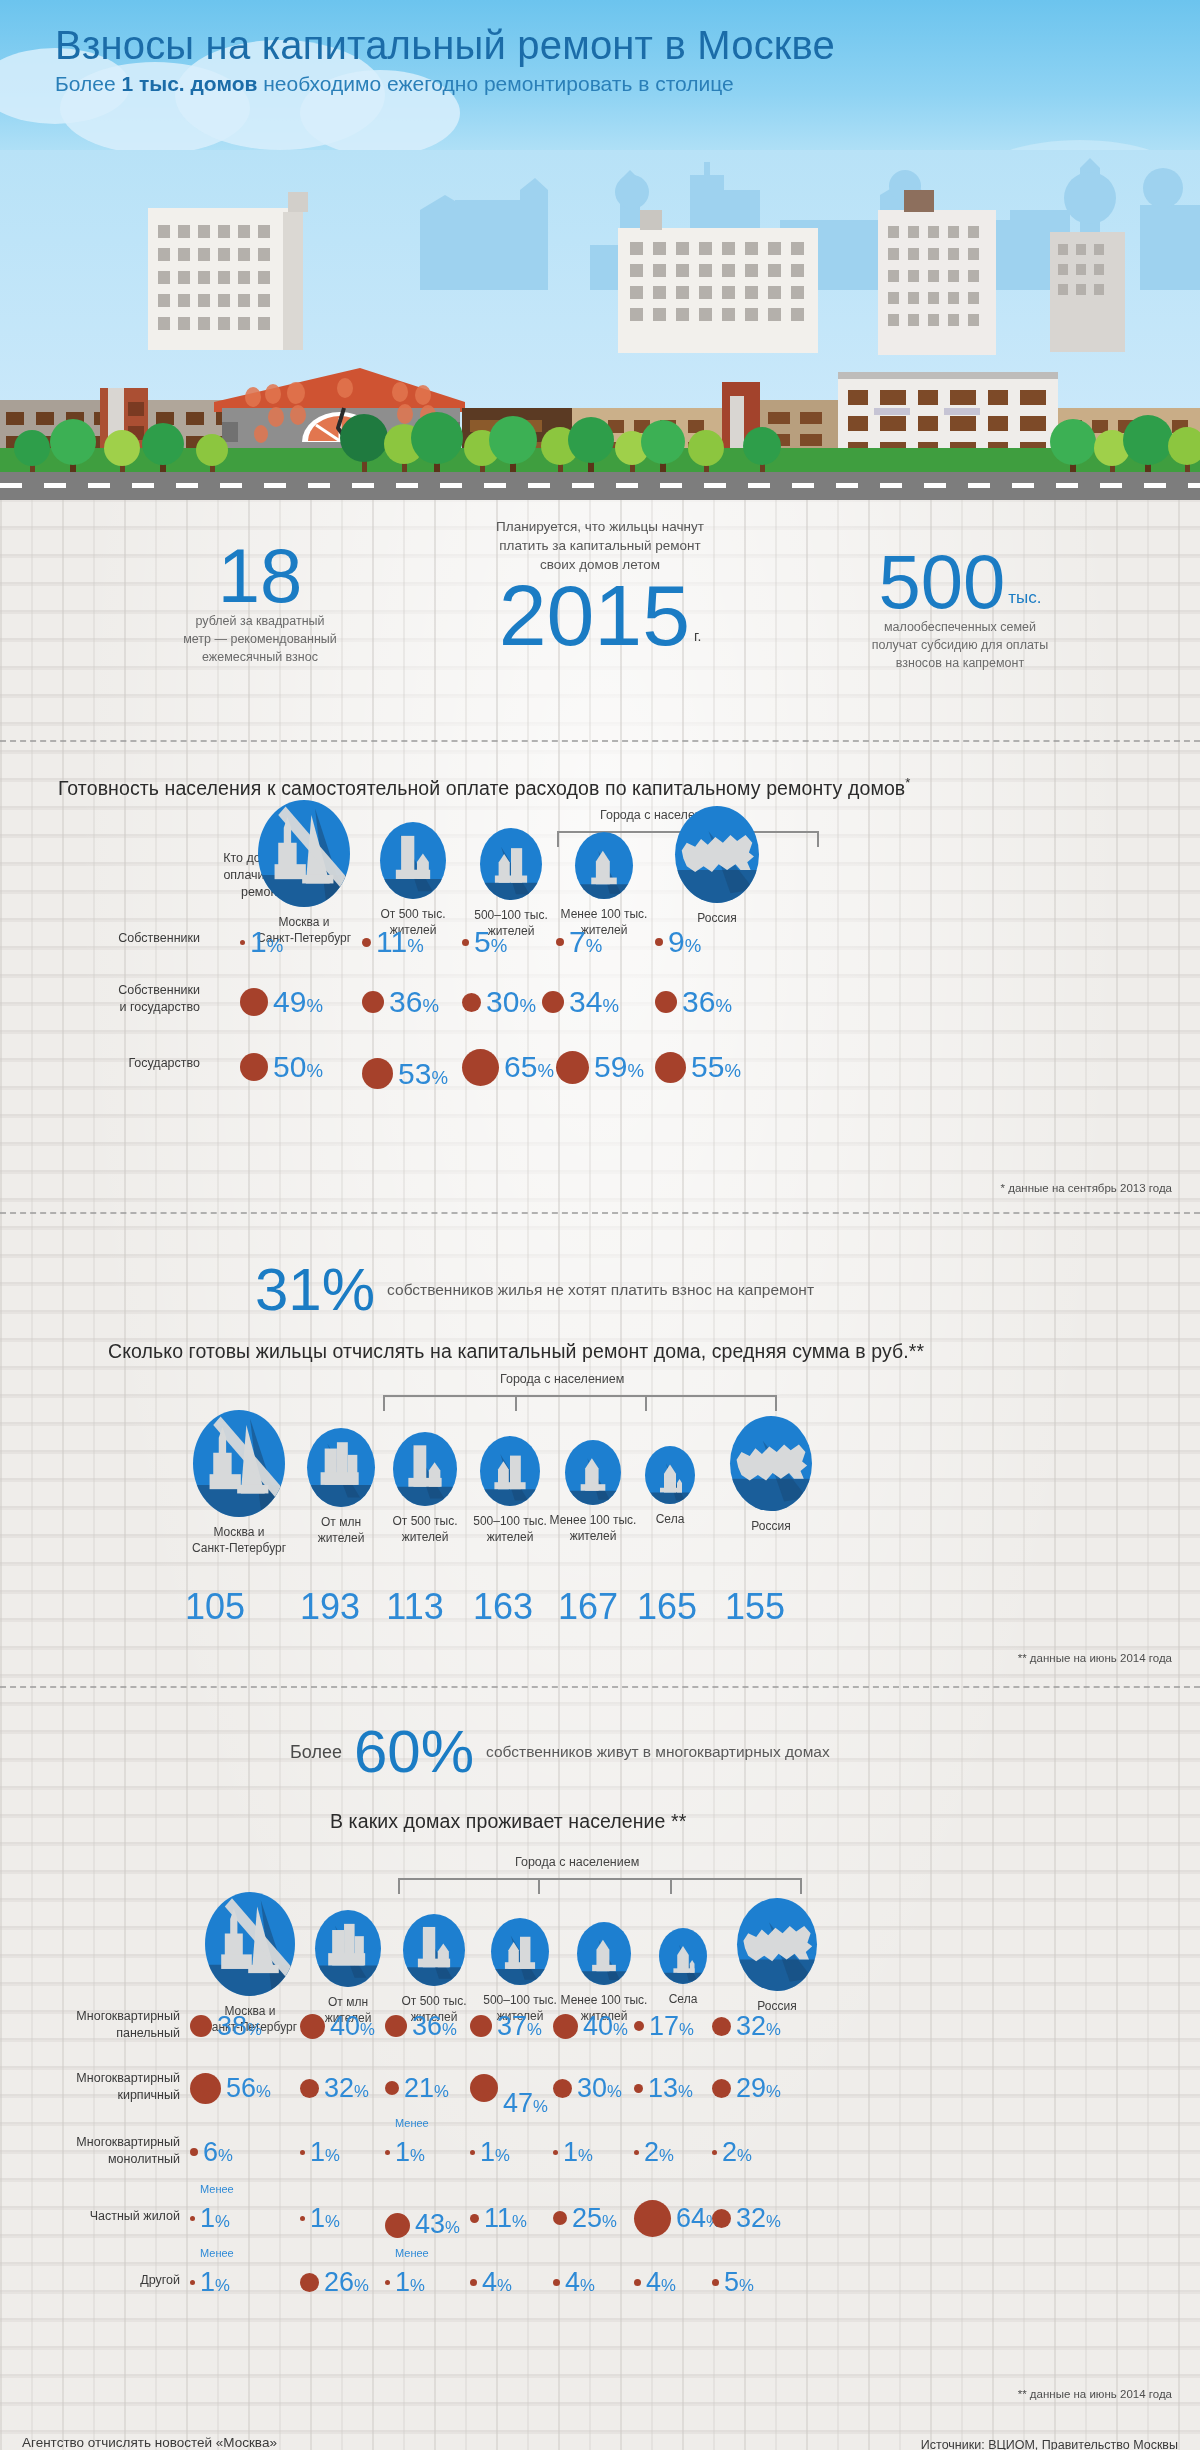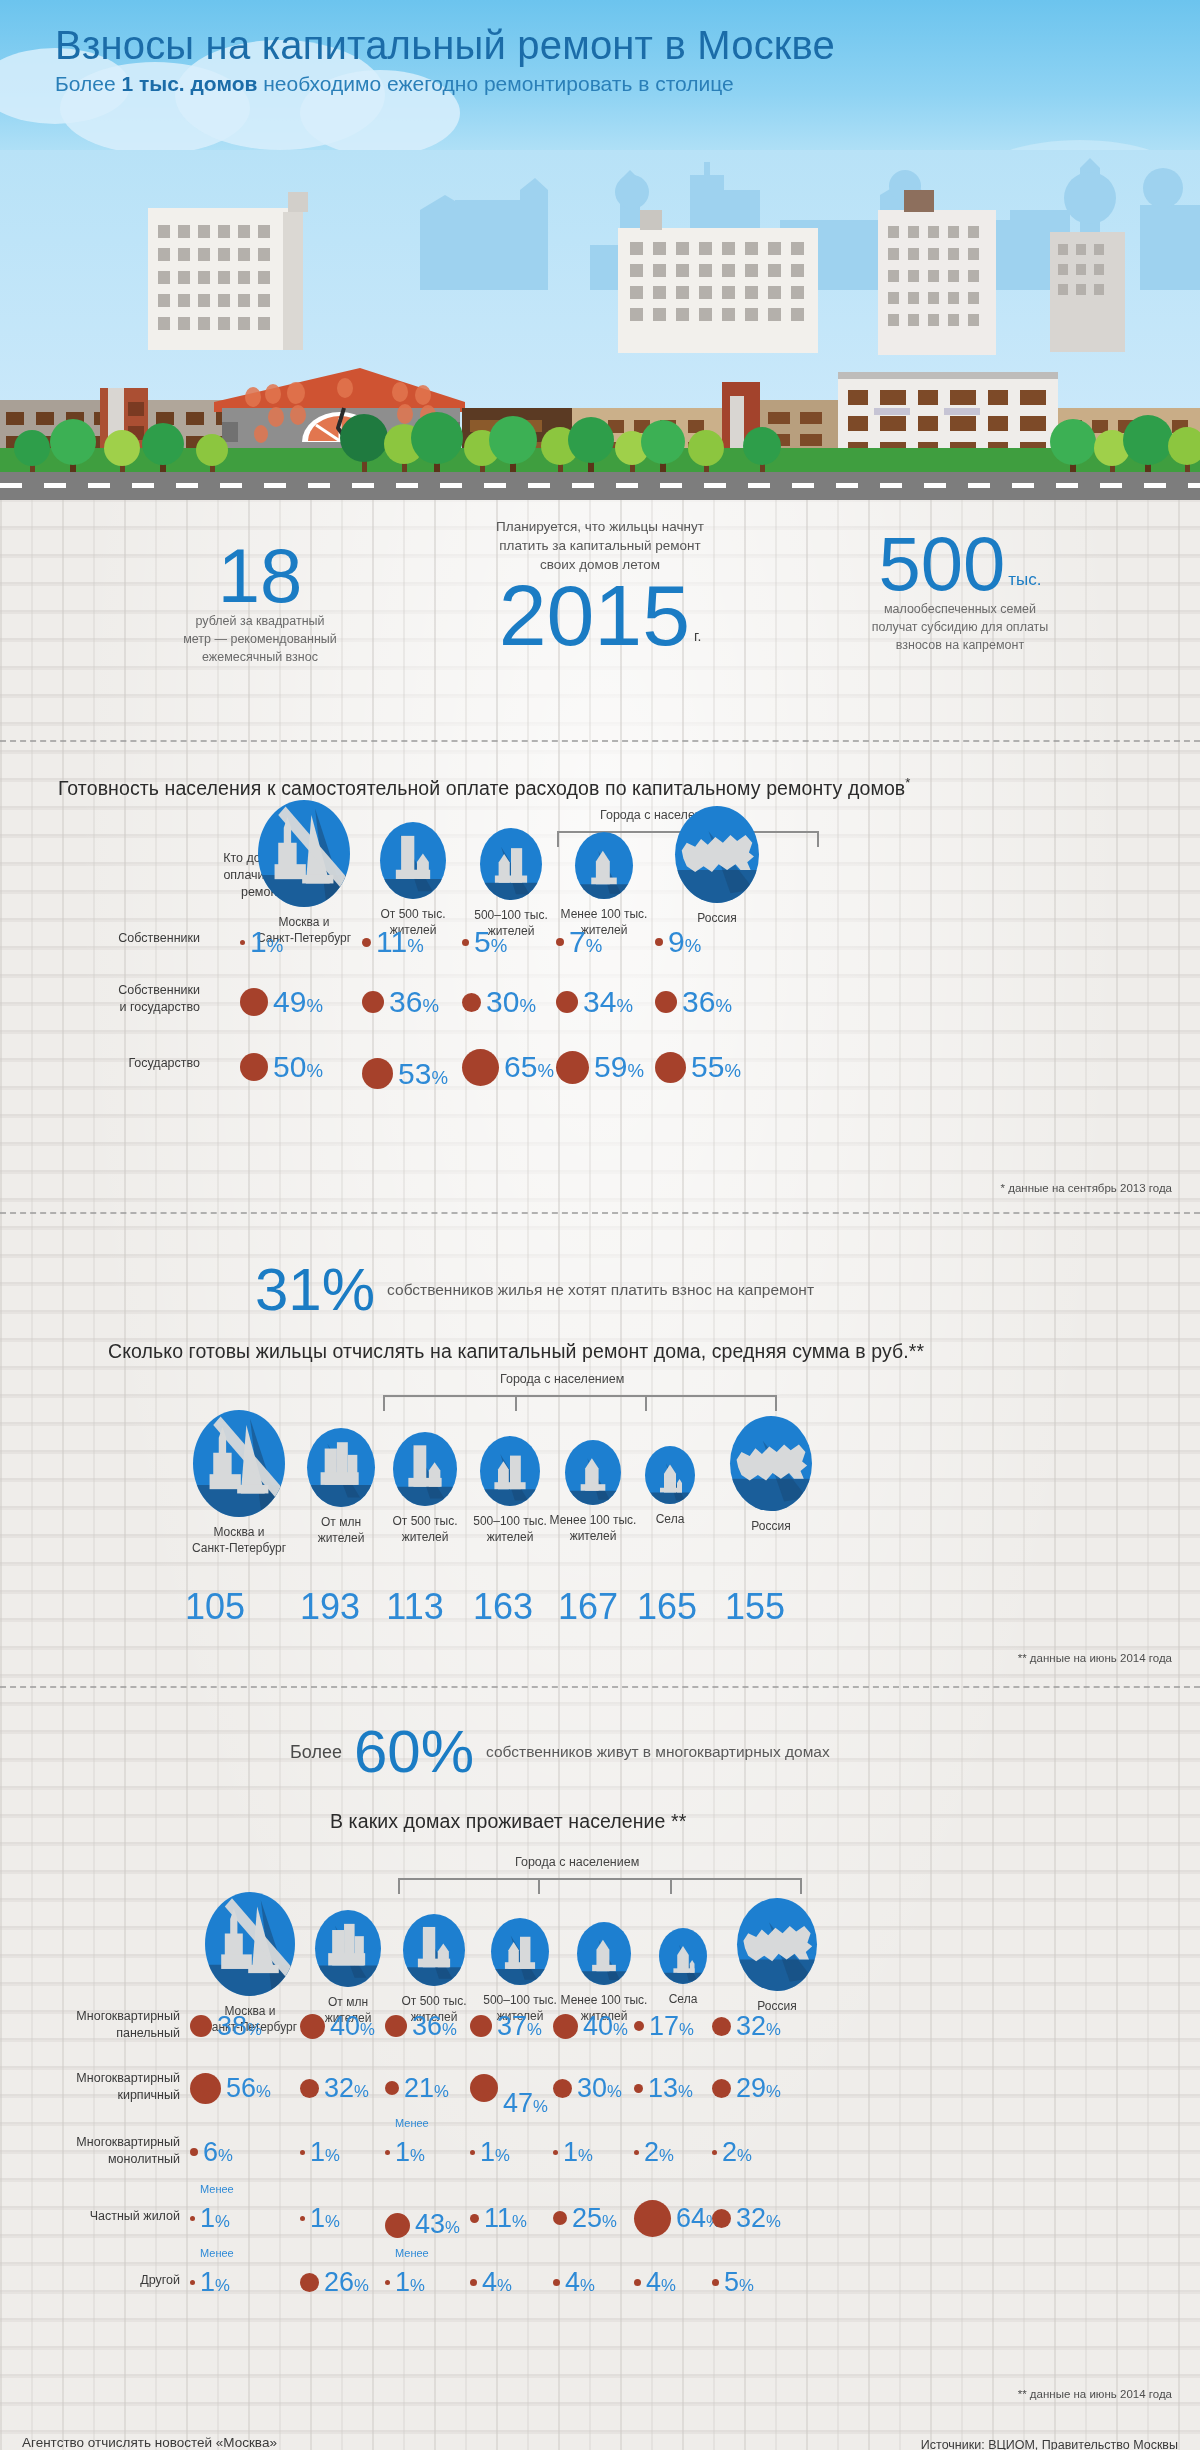--- a/index.html
+++ b/index.html
@@ -69,21 +69,21 @@
   .kpi-strip{position:absolute;left:0;top:18px;width:1200px;height:190px;}
   .kpi{position:absolute;text-align:center;}
   .kpi-num{color:#1b7cc4;font-weight:300;line-height:.95;}
   .kpi-cap{color:#6a6a6a;font-size:12.5px;line-height:1.45;}
   .kpi-pre{color:#555;font-size:13.5px;line-height:1.4;}
 
   #kpi-left{left:95px;top:22px;width:330px;}
   #kpi-left .kpi-num{font-size:76px;}
   #kpi-mid{left:400px;top:0px;width:400px;}
   #kpi-mid .kpi-num{font-size:86px;}
-  #kpi-right{left:790px;top:10px;width:340px;}
+  #kpi-right{left:790px;top:28px;width:340px;}
   #kpi-right .kpi-num{font-size:76px;}
   .unit{font-size:17px;color:#1b7cc4;vertical-align:baseline;}
   .unit-sm{font-size:14px;color:#3d3d3d;}
 
   
   .dashed{
     position:absolute;left:0;width:1200px;height:0;
     border-top:2px dashed #9b9b9b;opacity:.75;
   }
 
@@ -740,21 +740,21 @@
             <span class="val" style="font-size: 30px;">49<span class="pct">%</span></span>
           </div>
           <div class="cell" style="left: 362px; top: 480px; height: 44px;">
             <span class="dot" style="width: 22px; height: 22px; margin-right: 5px;"></span>
             <span class="val" style="font-size: 30px;">36<span class="pct">%</span></span>
           </div>
           <div class="cell" style="left: 462px; top: 480px; height: 44px;">
             <span class="dot" style="width: 19px; height: 19px; margin-right: 5px;"></span>
             <span class="val" style="font-size: 30px;">30<span class="pct">%</span></span>
           </div>
-          <div class="cell" style="left: 556px; top: 480px; height: 44px; align-items: center;">
+          <div class="cell" style="left: 542px; top: 480px; height: 44px; align-items: center;">
             <span class="dot" style="width: 22px; height: 22px; margin-right: 5px;"></span>
             <span class="val" style="font-size: 30px;">34<span class="pct">%</span></span>
           </div>
           <div class="cell" style="left: 655px; top: 480px; height: 44px;">
             <span class="dot" style="width: 22px; height: 22px; margin-right: 5px;"></span>
             <span class="val" style="font-size: 30px;">36<span class="pct">%</span></span>
           </div>
           <div class="row-label" style="left: 0px; top: 555px; width: 200px;">Государство</div>
           <div class="cell" style="left: 240px; top: 545px; height: 44px;">
             <span class="dot" style="width: 28px; height: 28px; margin-right: 5px;"></span>

